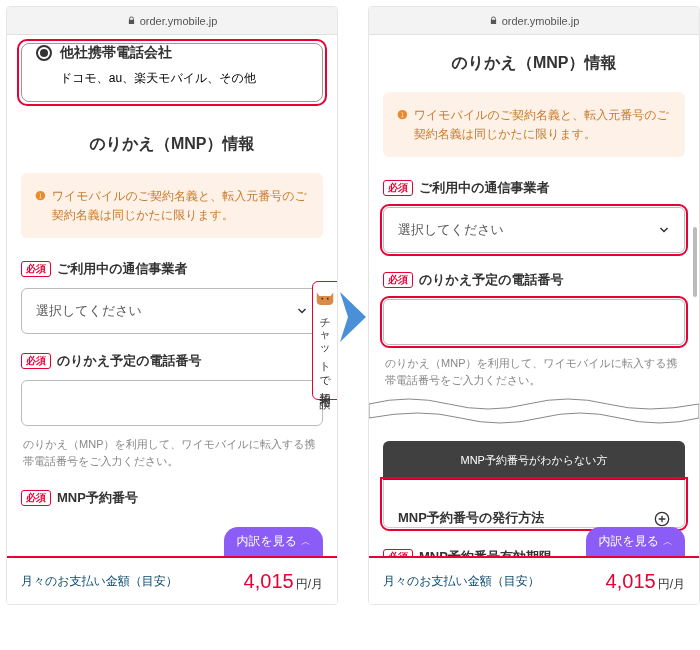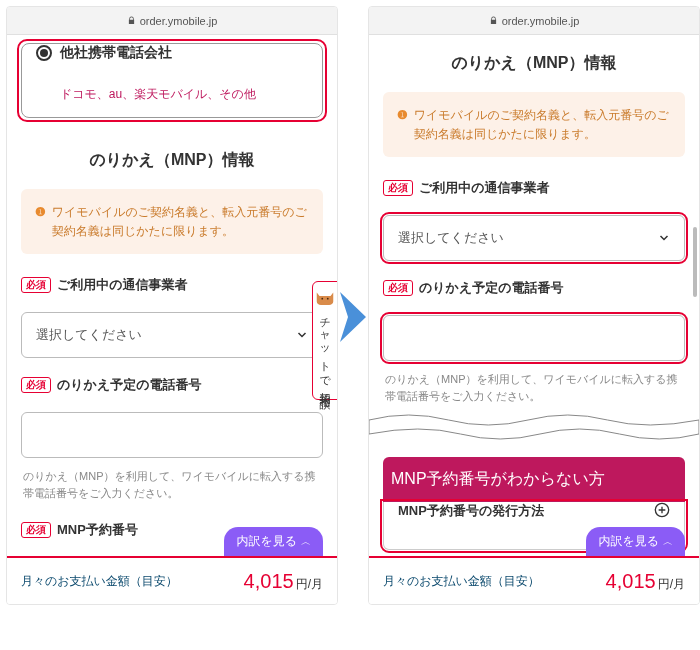--- a/index.html
+++ b/index.html
@@ -10,41 +10,41 @@
   .phone-r { margin-left:30px; margin-top:6px; }
   .urlbar { height:28px; background:#f3f3f3; display:flex; align-items:center; justify-content:center; gap:4px; font-size:11px; color:#555; border-bottom:1px solid #e0e0e0; }
   .lock { width:9px; height:9px; }
   .req { display:inline-block; background:#fff; color:#e60033; border:1px solid #e60033; border-radius:3px; font-size:10px; padding:0 4px; line-height:14px; margin-right:6px; vertical-align:1px; }
   .sec-label { font-size:14px; font-weight:600; padding:10px 14px 6px; }
   .radio-card { margin:4px 10px 10px; border:2px solid #e60033; border-radius:10px; padding:2px; }
   .radio-inner { border:1px solid #999; border-radius:8px; padding:0 14px 14px; }
   .radio-row { display:flex; align-items:center; gap:8px; font-size:14px; font-weight:600; }
   .radio-dot { width:16px; height:16px; border:2px solid #333; border-radius:50%; display:flex; align-items:center; justify-content:center; }
   .radio-dot::after { content:""; width:8px; height:8px; background:#333; border-radius:50%; }
-  .radio-sub { font-size:12px; color:#be185d; margin-top:24px; margin-left:24px; }
+  .radio-sub { font-size:12px; color:#000000; margin-top:8px; margin-left:24px; }
   .h-title { text-align:center; font-size:16px; font-weight:700; padding:18px 0 10px; }
   .notice { margin:8px 14px 12px; background:#fdf1e8; border-radius:6px; padding:14px 14px; font-size:12px; color:#c97a2a; line-height:1.55; display:flex; gap:6px; }
   .notice .bang { color:#e88a2e; font-weight:700; }
   .field-label { padding:10px 14px 6px; font-size:13px; font-weight:600; }
-  .select-box, .input-box { margin:12px 14px 8px; border:1px solid #bbb; border-radius:6px; height:46px; display:flex; align-items:center; justify-content:space-between; padding:0 14px; font-size:13px; color:#555; background:#fff; }
+  .select-box, .input-box { margin:4px 14px 8px; border:1px solid #bbb; border-radius:6px; height:46px; display:flex; align-items:center; justify-content:space-between; padding:0 14px; font-size:13px; color:#555; background:#fff; }
   .select-box.hl, .input-box.hl { outline:2px solid #e60033; outline-offset:1px; }
   .chev { width:12px; height:12px; }
   .help { font-size:11px; color:#888; line-height:1.5; padding:2px 16px 10px; }
   .footer { position:absolute; left:0; right:0; bottom:0; border-top:2px solid #e60033; background:#fff; height:48px; display:flex; align-items:center; justify-content:space-between; padding:0 14px; }
   .foot-l { font-size:12px; color:#0c4a6e; }
   .foot-r { font-size:12px; color:#333; }
   .price { font-size:20px; font-weight:400; color:#e60033; margin-right:2px;}
   .details-btn { position:absolute; right:14px; bottom:48px; background:#8b5cf6; color:#fff; font-size:12px; padding:6px 12px; border-radius:14px 14px 0 0; display:flex; align-items:center; gap:4px; }
   .details-btn .up { font-size:10px; }
   .chat-tab { position:absolute; right:-1px; top:274px; width:26px; background:#fff; border:1px solid #e60033; border-radius:6px 0 0 6px; padding:8px 2px 8px; display:flex; flex-direction:column; align-items:center; font-size:11px; color:#333; line-height:1.1; }
   .chat-tab .cat { width:22px; height:16px; margin-bottom:4px; }
   .vchar { writing-mode:vertical-rl; letter-spacing:2px; font-size:11px; }
   .arrow { position:absolute; left:338px; top:290px; width:30px; height:54px; }
-  .gap-banner { margin:14px 14px 0; background:#be185d; color:#fff; font-size:16px; padding:12px 8px; border-radius:6px 6px 0 0; }
-  .expander { margin:0 14px 10px; border:1px solid #ccc; border-top:none; outline:2px solid #e60033; outline-offset:1px; border-radius:0 0 6px 6px; height:48px; display:flex; align-items:flex-start; justify-content:space-between; padding:0 14px; font-size:13px; font-weight:600; }
+  .gap-banner { margin:14px 14px 0; background:#404040; color:#fff; text-align:center; font-size:11px; padding:12px 8px; border-radius:6px 6px 0 0; }
+  .expander { margin:0 14px 10px; border:1px solid #ccc; border-top:none; outline:2px solid #e60033; outline-offset:1px; border-radius:0 0 6px 6px; height:48px; display:flex; align-items:flex-end; justify-content:space-between; padding:0 14px; font-size:13px; font-weight:600; }
   .plus { width:16px; height:16px; }
   .wave { width:100%; height:34px; position:relative; margin-top:-4px; margin-bottom:-4px; }
   .scroll-r { position:absolute; right:2px; top:220px; width:4px; height:70px; background:#bbb; border-radius:2px; }
 </style>
 </head>
 <body>
 
 <div class="panes">
 
   <div class="phone phone-l">

